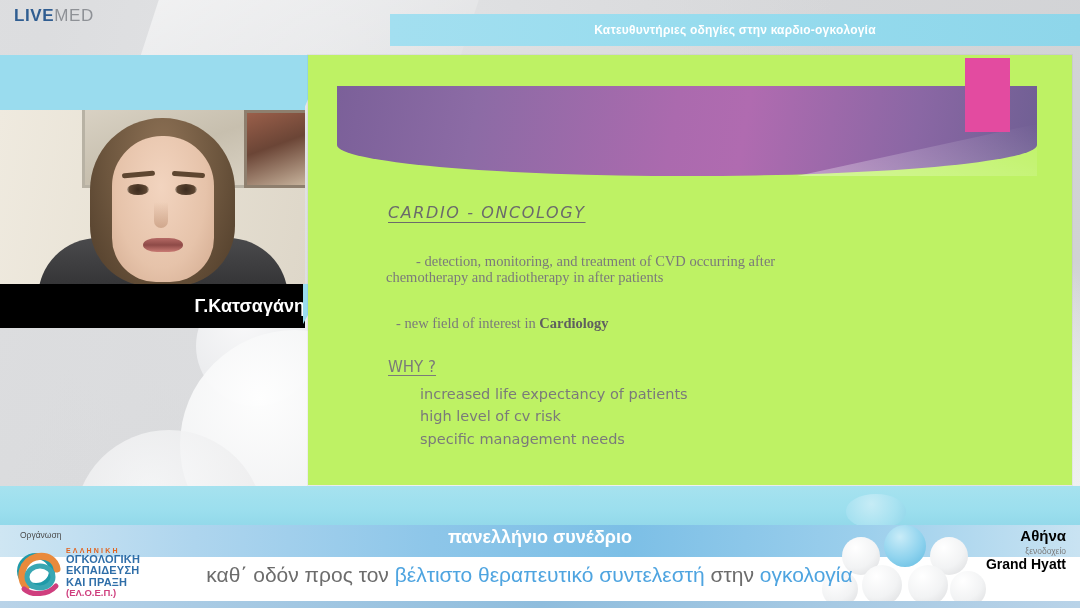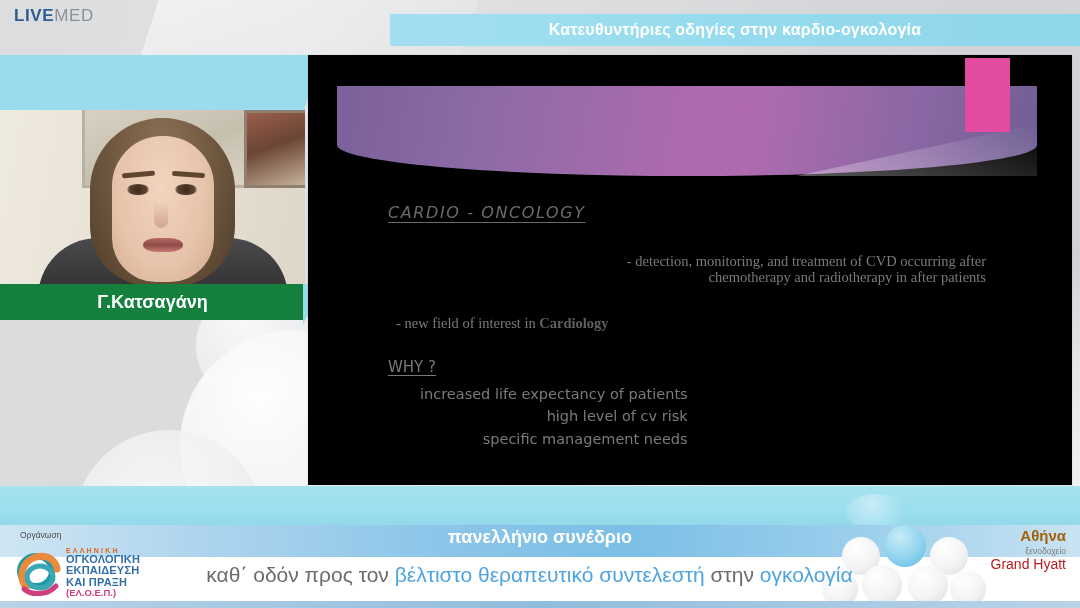--- a/index.html
+++ b/index.html
@@ -32,21 +32,21 @@
 
   
   .livemed{position:absolute;left:14px;top:6px;font-size:17px;font-weight:bold;letter-spacing:.6px;}
   .livemed .live{color:#2f5d91;}
   .livemed .med{color:#8e9196;font-weight:normal;}
 
   
   .titleband{position:absolute;left:390px;top:14px;width:690px;height:32px;
     background:linear-gradient(90deg,#a3dff0 0%,#97dcee 45%,#8ed6ea 100%);
     display:flex;align-items:center;justify-content:center;}
-  .titleband span{color:#ffffff;font-size:16px;font-weight:bold;letter-spacing:.2px;}
+  .titleband span{color:#ffffff;font-size:12px;font-weight:bold;letter-spacing:.2px;}
 
   
   .camband{position:absolute;left:0;top:55px;width:305px;height:56px;background:#9adcee;}
   .camband:after{content:"";position:absolute;right:-22px;top:0;width:24px;height:56px;
     background:#9adcee;clip-path:polygon(0 0,100% 0,0 100%);}
   .cam{position:absolute;left:0;top:110px;width:305px;height:174px;overflow:hidden;
     background:linear-gradient(180deg,#ded8cd 0%,#e7e2d8 100%);}
   .wall{position:absolute;inset:0;background:linear-gradient(100deg,#efeadf 0%,#e9e3d6 40%,#ded7c9 100%);}
   .picframe{position:absolute;left:82px;top:-6px;width:200px;height:78px;border:3px solid #b8b2a4;
     background:linear-gradient(160deg,#d9d2c4 0%,#c7bfae 50%,#ded6c8 100%);}
@@ -62,29 +62,29 @@
   .brow.l{left:122px;width:33px;transform:rotate(-5deg);}
   .brow.r{left:172px;width:33px;transform:rotate(4deg);}
   .eye{position:absolute;top:74px;width:22px;height:11px;border-radius:50%;
     background:radial-gradient(circle at 50% 50%,#3c2b1e 0%,#5d4632 70%,#e8d6c5 100%);}
   .eye.l{left:127px;}
   .eye.r{left:175px;}
   .nose{position:absolute;left:154px;top:92px;width:14px;height:26px;border-radius:0 0 10px 10px;
     background:linear-gradient(180deg,rgba(196,150,120,0) 0%,rgba(185,138,108,.55) 100%);}
   .mouth{position:absolute;left:143px;top:128px;width:40px;height:14px;border-radius:20px/10px;
     background:linear-gradient(180deg,#b56a65 0%,#8e4a47 50%,#c97b74 100%);}
-  .namebar{position:absolute;left:0;top:284px;width:305px;height:36px;background:#15803d;
-    display:flex;align-items:center;justify-content:center;}
+  .namebar{position:absolute;left:0;top:284px;width:305px;height:44px;background:#000000;
+    display:flex;align-items:center;justify-content:flex-end;}
   .namebar:after{content:"";position:absolute;right:-20px;top:0;width:22px;height:40px;
     background:#9adcee;clip-path:polygon(0 0,100% 0,0 100%);}
   .namebar span{color:#fff;font-size:18px;font-weight:bold;}
 
   
-  .slide{position:absolute;left:308px;top:55px;width:764px;height:430px;background:#000000;
-    box-shadow:0 0 0 1px rgba(0,0,0,.04);text-align:right;}
+  .slide{position:absolute;left:308px;top:55px;width:764px;height:430px;background:#bef264;
+    box-shadow:0 0 0 1px rgba(0,0,0,.04);}
   .purplebar{position:absolute;left:29px;top:31px;width:700px;height:90px;overflow:hidden;}
   .purplebar .fill{position:absolute;inset:0;
     background:linear-gradient(100deg,#7b6099 0%,#8c6ba5 20%,#ab6aae 48%,#b06bb0 58%,#8a67a4 82%,#6f5f93 100%);
     border-radius:0 0 58% 58%/0 0 40% 40%;}
   .purplebar .shade{position:absolute;right:0;bottom:0;width:240px;height:52px;
     background:linear-gradient(200deg,rgba(255,255,255,0) 0%,rgba(255,255,255,.35) 100%);
     clip-path:polygon(100% 0,100% 100%,0 100%);}
   .pinkbox{position:absolute;left:657px;top:3px;width:45px;height:74px;background:#e34ba0;}
 
   .s-title{position:absolute;left:80px;top:148px;font-family:"DejaVu Sans",sans-serif;
@@ -118,24 +118,24 @@
   .logo-txt .l1{font-size:7px;letter-spacing:2.2px;color:#e2641f;font-weight:bold;}
   .logo-txt .l2,.logo-txt .l3,.logo-txt .l4{font-size:11px;color:#2f6ea8;font-weight:bold;letter-spacing:.2px;}
   .logo-txt .l5{font-size:9.5px;color:#cf3f7e;font-weight:bold;}
   .cong{position:absolute;left:0;top:2px;width:1080px;text-align:center;color:#ffffff;font-size:18px;font-weight:bold;}
   .tag{position:absolute;left:0;top:38px;width:1059px;text-align:center;font-size:21px;color:#6c6c6c;}
   .tag .hl{color:#4ea4e0;}
   .robots{position:absolute;left:838px;top:-4px;width:140px;height:86px;}
   .rb{position:absolute;border-radius:50%;background:radial-gradient(circle at 36% 28%,#ffffff 0%,#f2f3f4 55%,#d9dadc 100%);}
   .rb-blue{position:absolute;border-radius:50%;background:radial-gradient(circle at 38% 28%,#c9ecf8 0%,#8fd3ee 55%,#5fb9e0 100%);}
   .place{position:absolute;right:14px;top:2px;text-align:right;z-index:6;}
-  .place .city{color:#a16207;font-size:15px;font-weight:bold;}
+  .place .city{color:#000000;font-size:15px;font-weight:bold;}
   .place .dates{color:#2b6fa8;font-size:17px;font-weight:bold;margin-top:2px;}
   .place .hotlbl{color:#7b7b7b;font-size:8.5px;margin-top:2px;}
-  .place .hotel{color:#b91c1c;font-size:14px;font-weight:normal;}
+  .place .hotel{color:#000000;font-size:14px;font-weight:bold;}
 </style>
 </head>
 <body>
 
 <div class="stage">
 
   <div class="backdrop"></div>
   <div class="blob b3"></div>
   <div class="blob b1"></div>
   <div class="darkcap"></div>

